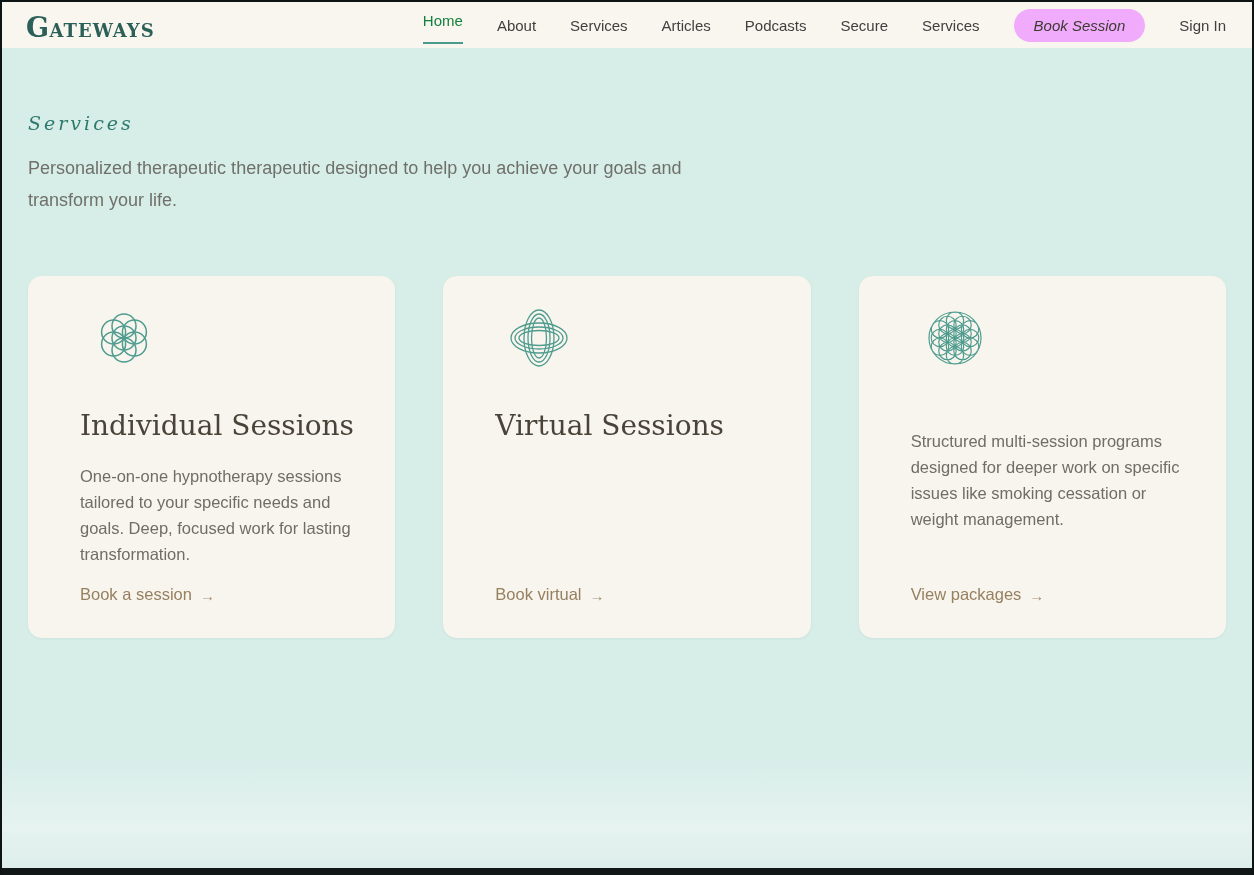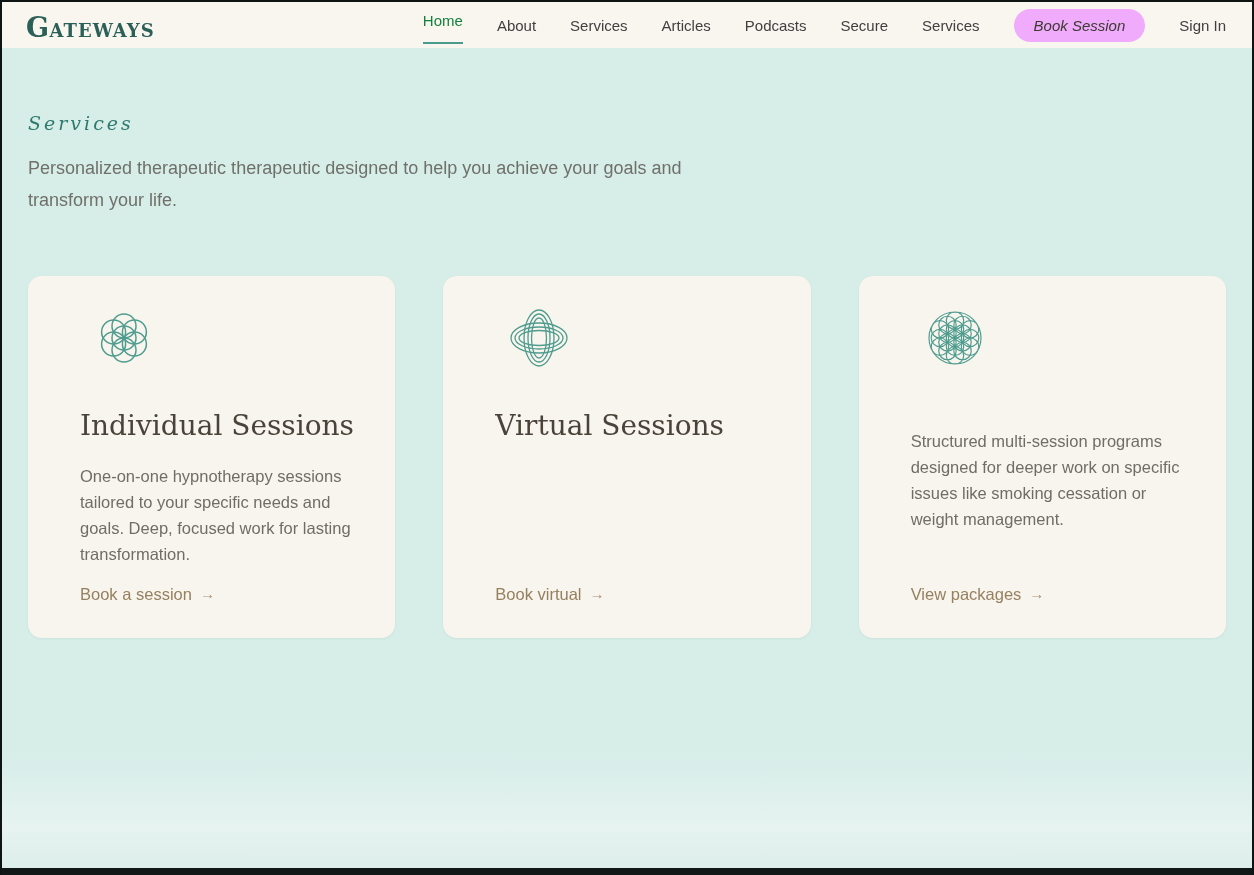--- a/index.html
+++ b/index.html
@@ -81,21 +81,21 @@
   .card h3 {
     font-family: "DejaVu Serif", serif; font-weight: 400;
     font-size: 28px; color: #4a4339; line-height: 1.25;
   }
   .card p {
     margin-top: 20px; font-size: 16.5px; line-height: 26px; color: #6e6e67;
   }
   .card .card-link {
     margin-top: auto; padding-top: 18px;
     text-decoration: none; color: #97805f; font-size: 16.5px; font-weight: 500;
-    cursor: pointer; display: inline-flex; align-items: flex-start; gap: 8px;
+    cursor: pointer; display: inline-flex; align-items: flex-end; gap: 8px;
   }
   .card .card-link .arrow { font-size: 15px; opacity: 0.85; }
 
   svg.glyph { display: block; stroke: #4f9c8f; fill: none; }
 
   
   .footer-edge { flex: 0 0 7px; height: 7px; background: #101716; }
 </style>
 </head>
 <body>

